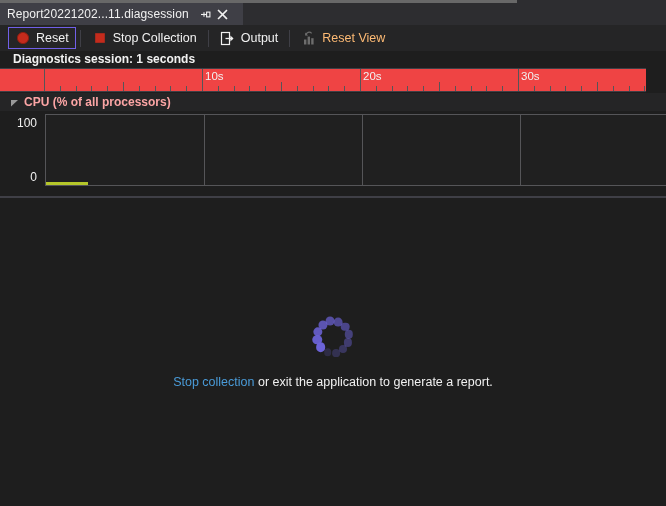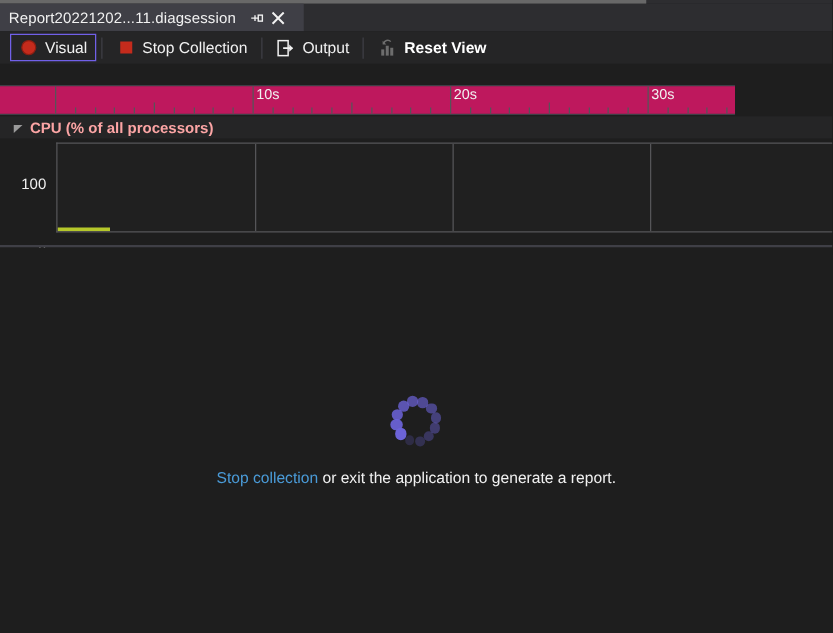--- a/index.html
+++ b/index.html
@@ -90,22 +90,21 @@
     box-sizing: border-box;
     font-size: 12.5px;
     color: #f1f1f1;
     white-space: nowrap;
     border: 1px solid transparent;
   }
   .tb-item.focused {
     border: 1px solid #7160e8;
   }
   .tb-item.disabled {
-    color: #ffffff;
-    font-weight: bold;
+    color: #fdba74;
   }
   .tb-icon {
     width: 16px; height: 16px;
     margin-right: 5px;
     display: flex;
     align-items: center;
     justify-content: center;
     flex: none;
   }
   .tb-icon svg { display: block; }
@@ -130,22 +129,22 @@
     font-size: 12px;
     font-weight: bold;
     color: #f1f1f1;
     white-space: nowrap;
   }
 
   
   .ruler {
     position: absolute;
     left: 0; top: 68px;
-    width: 588px; height: 24px;
-    background: #be185d;
+    width: 646px; height: 24px;
+    background: #ef4444;
     border-top: 1px solid #3f3f46;
     border-bottom: 1px solid #3f3f46;
     box-sizing: border-box;
     overflow: hidden;
   }
   .ruler-major {
     position: absolute;
     top: 0; bottom: 0;
     width: 1px;
     background: #555558;
@@ -204,21 +203,20 @@
     width: 666px; height: 87px;
     background: #1e1e1e;
   }
   .axis-label {
     position: absolute;
     right: 8px;
     font-size: 12px;
     color: #f1f1f1;
     text-align: right;
     white-space: nowrap;
-    margin-top: 24px;
   }
   .axis-col {
     position: absolute;
     left: 0; top: 0;
     width: 45px; height: 87px;
   }
   .plot {
     position: absolute;
     left: 45px; top: 3px;
     width: 621px; height: 72px;
@@ -317,21 +315,21 @@
   </div>
 
   <div class="toolbar">
 
     <div class="tb-item focused">
       <span class="tb-icon">
         <svg width="14" height="14" viewBox="0 0 14 14">
           <circle cx="7" cy="7" r="5.6" fill="#c42b1c" stroke="#8b1e12" stroke-width="1"></circle>
         </svg>
       </span>
-      <span>Visual</span>
+      <span>Reset</span>
     </div>
 
     <div class="tb-sep"></div>
 
     <div class="tb-item">
       <span class="tb-icon">
         <svg width="14" height="14" viewBox="0 0 14 14">
           <rect x="2.2" y="2.2" width="9.6" height="9.6" fill="#c42b1c"></rect>
         </svg>
       </span>
@@ -363,20 +361,23 @@
           <rect x="9.2" y="7.2" width="2.4" height="6.3" fill="#6d6d6d"></rect>
           <path d="M4 4.2 A3.2 3.2 0 0 1 9.6 2.3" fill="none" stroke="#6d6d6d" stroke-width="1.2"></path>
           <path d="M3.1 1.6 L3.1 4.6 L6.1 4.6 Z" fill="#6d6d6d"></path>
         </svg>
       </span>
       <span>Reset View</span>
     </div>
 
   </div>
 
+  <div class="session-row">
+    <div class="session-label">Diagnostics session: 1 seconds</div>
+  </div>
 
   <div class="ruler" id="ruler">
       <div class="ruler-major" style="left: 44px;"></div>
       <div class="ruler-major" style="left: 202px;"></div>
       <div class="ruler-label" style="left: 205px;">10s</div>
       <div class="ruler-major" style="left: 360px;"></div>
       <div class="ruler-label" style="left: 363px;">20s</div>
       <div class="ruler-major" style="left: 518px;"></div>
       <div class="ruler-label" style="left: 521px;">30s</div>
       <div class="ruler-minor" style="left: 59.8px;"></div>

